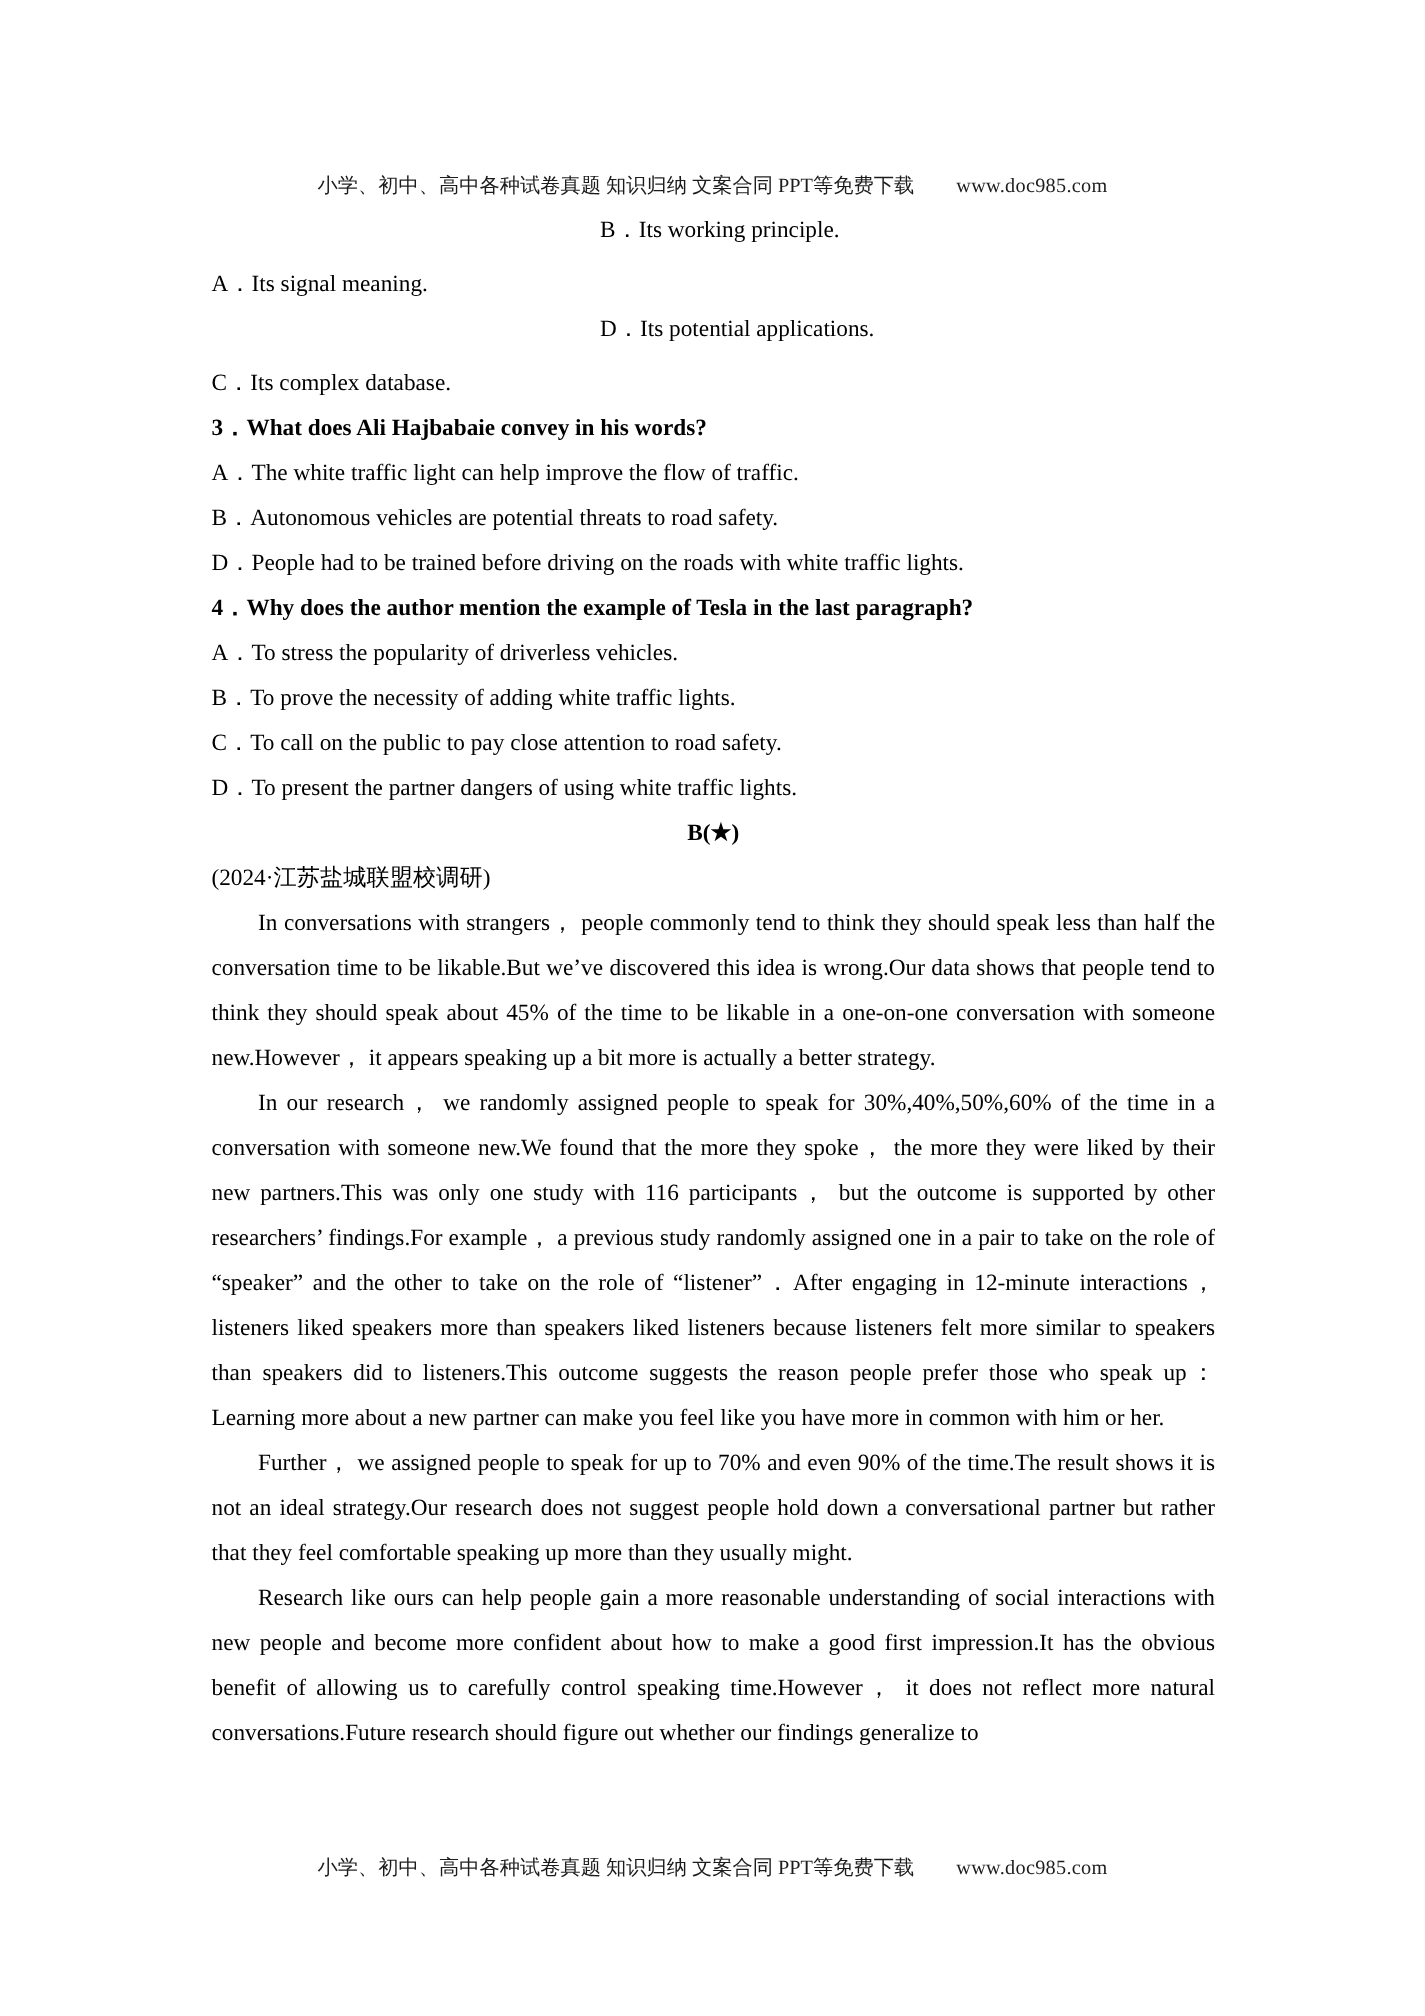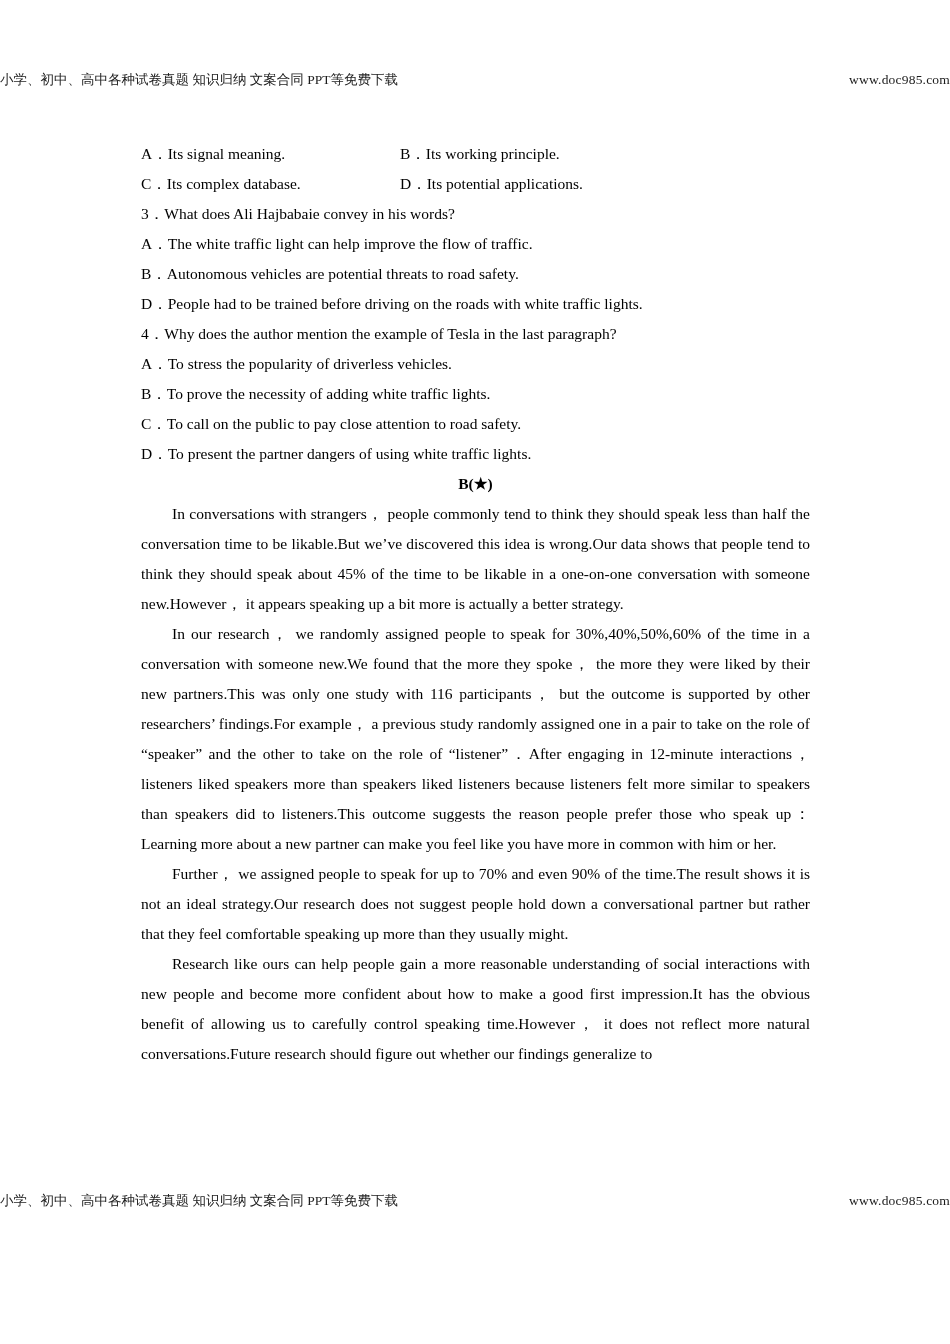--- a/index.html
+++ b/index.html
@@ -14,26 +14,27 @@
     background: #ffffff;
     font-family: "Liberation Serif", "DejaVu Serif", serif;
     color: #000000;
     overflow: hidden;
   }
   .running-line {
     position: absolute;
     left: 0;
     right: 0;
     display: flex;
-    justify-content: space-between;
+    justify-content: center;
     align-items: baseline;
     gap: 28px;
     font-size: 13.5px;
     color: #1c1c1c;
     white-space: nowrap;
+    margin-top: 44px;
   }
   .running-line.header { top: 71px; }
   .running-line.footer { top: 1192px; }
   .running-line .url { letter-spacing: 0.2px; }
 
   .content {
     position: absolute;
     top: 139px;
     left: 141px;
     width: 669px;
@@ -43,26 +44,27 @@
   .content p, .content div {
     margin: 0;
     padding: 0;
   }
   .opt-row {
     display: flex;
   }
   .opt-row .col-left {
     width: 259px;
     flex: 0 0 259px;
+    margin-top: 36px;
   }
   .opt-row .col-right {
     flex: 1;
   }
   .stem {
-    font-weight: normal;
+    font-weight: bold;
   }
   .section-title {
     text-align: center;
     font-weight: bold;
   }
   .para {
     text-align: justify;
     text-indent: 2em;
   }
 </style>
@@ -92,20 +94,21 @@
     <div>B．Autonomous vehicles are potential threats to road safety.</div>
     <div>D．People had to be trained before driving on the roads with white traffic lights.</div>
 
     <div class="stem">4．Why does the author mention the example of Tesla in the last paragraph?</div>
     <div>A．To stress the popularity of driverless vehicles.</div>
     <div>B．To prove the necessity of adding white traffic lights.</div>
     <div>C．To call on the public to pay close attention to road safety.</div>
     <div>D．To present the partner dangers of using white traffic lights.</div>
 
     <div class="section-title">B(★)</div>
+    <div>(2024·江苏盐城联盟校调研)</div>
 
     <p class="para">In conversations with strangers， people commonly tend to think they should speak less than half the conversation time to be likable.But we’ve discovered this idea is wrong.Our data shows that people tend to think they should speak about 45% of the time to be likable in a one-on-one conversation with someone new.However， it appears speaking up a bit more is actually a better strategy.</p>
     <p class="para">In our research， we randomly assigned people to speak for 30%,40%,50%,60% of the time in a conversation with someone new.We found that the more they spoke， the more they were liked by their new partners.This was only one study with 116 participants， but the outcome is supported by other researchers’ findings.For example， a previous study randomly assigned one in a pair to take on the role of “speaker” and the other to take on the role of “listener”．After engaging in 12-minute interactions， listeners liked speakers more than speakers liked listeners because listeners felt more similar to speakers than speakers did to listeners.This outcome suggests the reason people prefer those who speak up： Learning more about a new partner can make you feel like you have more in common with him or her.</p>
     <p class="para">Further， we assigned people to speak for up to 70% and even 90% of the time.The result shows it is not an ideal strategy.Our research does not suggest people hold down a conversational partner but rather that they feel comfortable speaking up more than they usually might.</p>
     <p class="para">Research like ours can help people gain a more reasonable understanding of social interactions with new people and become more confident about how to make a good first impression.It has the obvious benefit of allowing us to carefully control speaking time.However， it does not reflect more natural conversations.Future research should figure out whether our findings generalize to</p>
 
   </div>
 
   <div class="running-line footer">
     <span>小学、初中、高中各种试卷真题 知识归纳 文案合同 PPT等免费下载</span>

